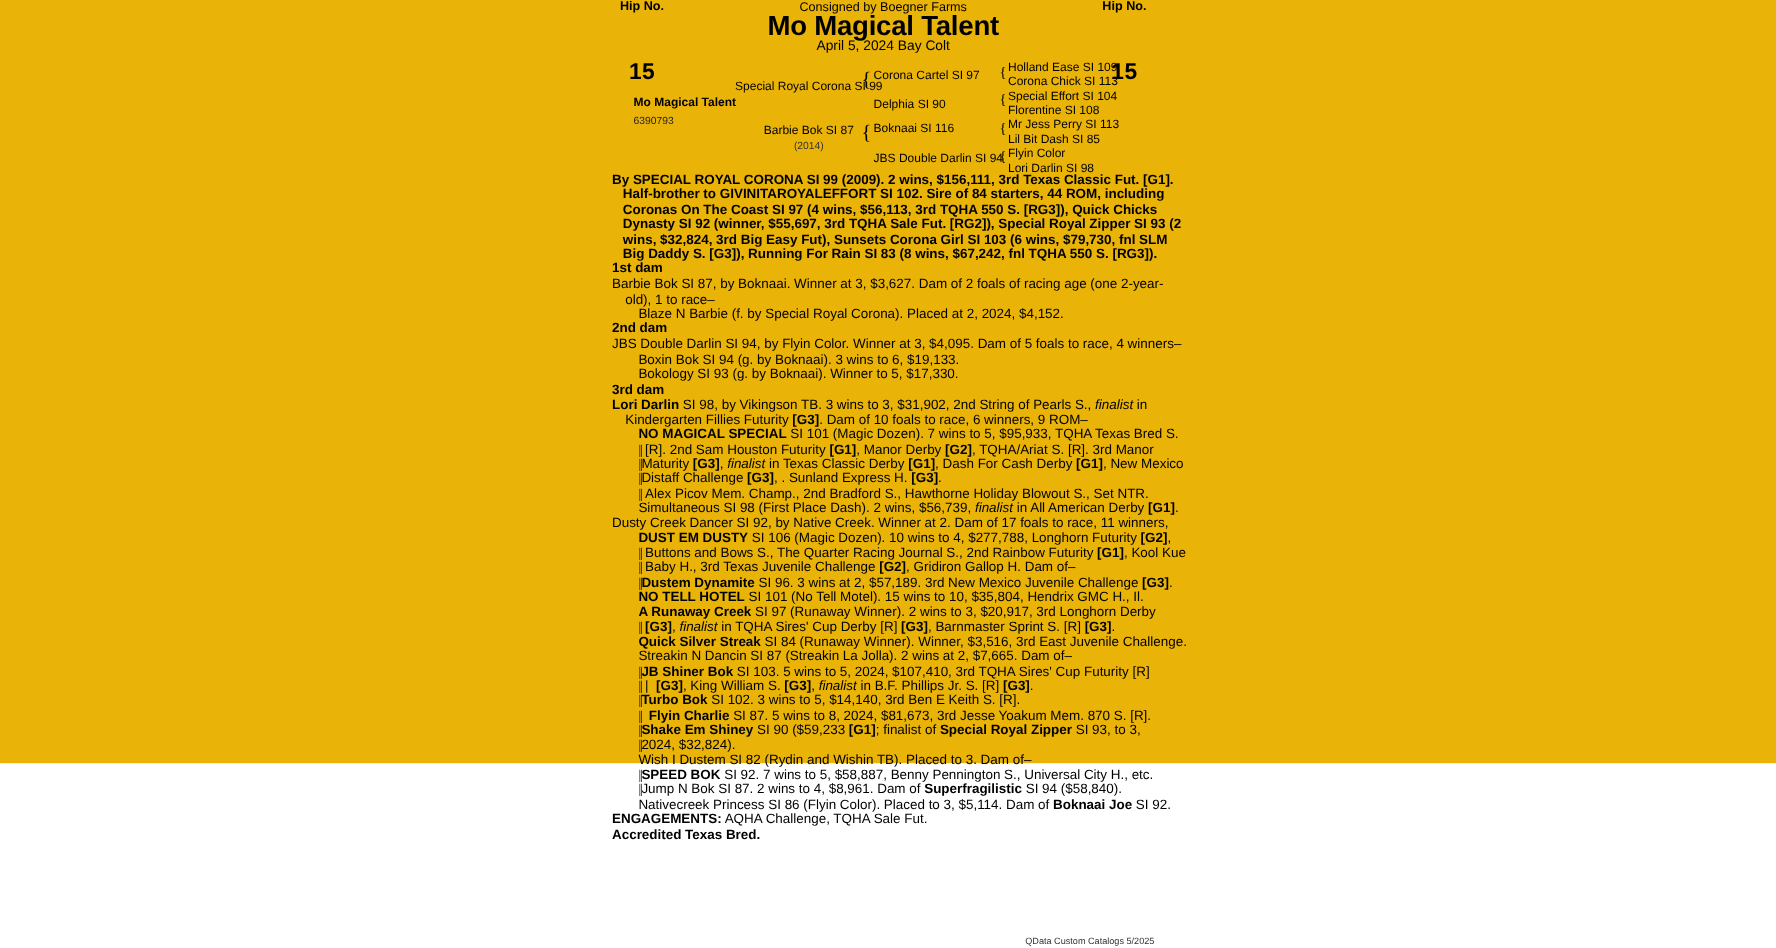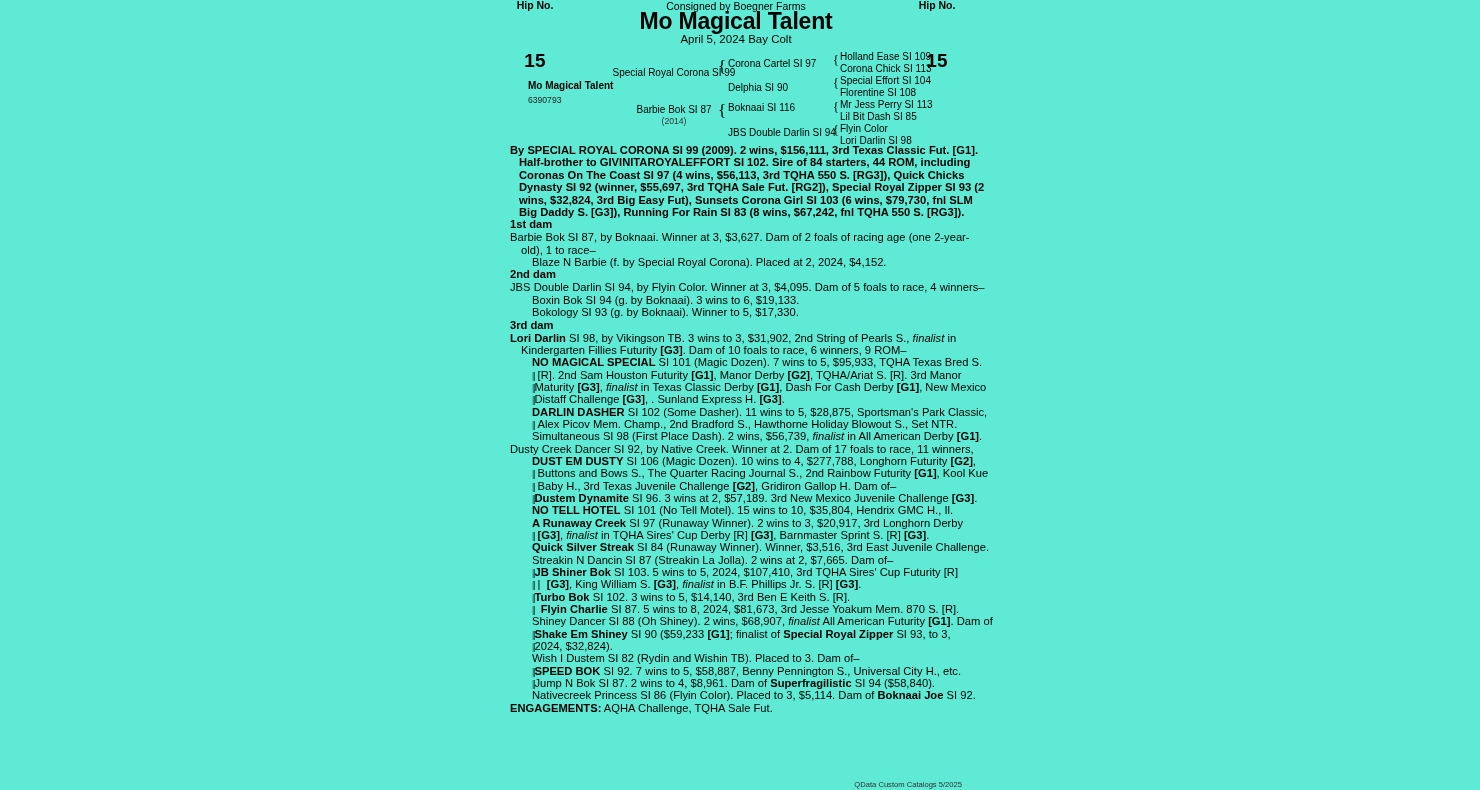--- a/index.html
+++ b/index.html
@@ -7,22 +7,22 @@
     margin: 0; padding: 0;
     width: 1480px; height: 790px;
     background: #ffffff;
     font-family: "Liberation Sans", sans-serif;
     color: #000000;
     overflow: hidden;
   }
   .page {
     position: relative;
     width: 1480px;
-    height: 790px;
-    background: #5eead4;
+    height: 636px;
+    background: #eab308;
   }
   .sheet {
     position: absolute;
     left: 510px;
     top: 0px;
     width: 452px;
     height: 790px;
   }
 
   
@@ -197,21 +197,20 @@
 
     <div class="damhdr">3rd dam</div>
     <span class="ln i0"><b>Lori Darlin</b><span> SI 98, by Vikingson TB. 3 wins to 3, $31,902, 2nd String of Pearls S., </span><i>finalist</i><span> in</span></span>
     <span class="ln i1"><span>Kindergarten Fillies Futurity </span><b>[G3]</b><span>. Dam of 10 foals to race, 6 winners, 9 ROM–</span></span>
 
     <span class="ln i2"><b class="caps">NO MAGICAL SPECIAL</b><span> SI 101 (Magic Dozen). 7 wins to 5, $95,933, TQHA Texas Bred S.</span></span>
     <span class="ln i2"><span class="bar">||</span><span> [R]. 2nd Sam Houston Futurity </span><b>[G1]</b><span>, Manor Derby </span><b>[G2]</b><span>, TQHA/Ariat S. [R]. 3rd Manor</span></span>
     <span class="ln i2"><span class="bar">||</span><span>Maturity </span><b>[G3]</b><span>, </span><i>finalist</i><span> in Texas Classic Derby </span><b>[G1]</b><span>, Dash For Cash Derby </span><b>[G1]</b><span>, New Mexico</span></span>
     <span class="ln i2"><span class="bar">||</span><span>Distaff Challenge </span><b>[G3]</b><span>, . Sunland Express H. </span><b>[G3]</b><span>.</span></span>
 
-    <span class="ln i2"><b class="caps">DARLIN DASHER</b><span> SI 102 (Some Dasher). 11 wins to 5, $28,875, Sportsman's Park Classic,</span></span>
     <span class="ln i2"><span class="bar">||</span>&nbsp;<span>Alex Picov Mem. Champ., 2nd Bradford S., Hawthorne Holiday Blowout S., Set NTR.</span></span>
 
     <span class="ln i2"><span>Simultaneous SI 98 (First Place Dash). 2 wins, $56,739, </span><i>finalist</i><span> in All American Derby </span><b>[G1]</b><span>.</span></span>
 
     <span class="ln i0">Dusty Creek Dancer SI 92, by Native Creek. Winner at 2. Dam of 17 foals to race, 11 winners,</span>
 
     <span class="ln i2"><b class="caps">DUST EM DUSTY</b><span> SI 106 (Magic Dozen). 10 wins to 4, $277,788, Longhorn Futurity </span><b>[G2]</b><span>,</span></span>
     <span class="ln i2"><span class="bar">||</span>&nbsp;<span>Buttons and Bows S., The Quarter Racing Journal S., 2nd Rainbow Futurity </span><b>[G1]</b><span>, Kool Kue</span></span>
     <span class="ln i2"><span class="bar">||</span>&nbsp;<span>Baby H., 3rd Texas Juvenile Challenge </span><b>[G2]</b><span>, Gridiron Gallop H. Dam of–</span></span>
     <span class="ln i2"><span class="bar">||</span><b>Dustem Dynamite</b><span> SI 96. 3 wins at 2, $57,189. 3rd New Mexico Juvenile Challenge </span><b>[G3]</b><span>.</span></span>
@@ -223,30 +222,30 @@
     <span class="ln i2"><span class="bar">||</span>&nbsp;<b>[G3]</b><span>, </span><i>finalist</i><span> in TQHA Sires' Cup Derby [R] </span><b>[G3]</b><span>, Barnmaster Sprint S. [R] </span><b>[G3]</b><span>.</span></span>
 
     <span class="ln i2"><b>Quick Silver Streak</b><span> SI 84 (Runaway Winner). Winner, $3,516, 3rd East Juvenile Challenge.</span></span>
 
     <span class="ln i2"><span>Streakin N Dancin SI 87 (Streakin La Jolla). 2 wins at 2, $7,665. Dam of–</span></span>
     <span class="ln i2"><span class="bar">||</span><b>JB Shiner Bok</b><span> SI 103. 5 wins to 5, 2024, $107,410, 3rd TQHA Sires' Cup Futurity [R]</span></span>
     <span class="ln i2"><span class="bar">||</span>&nbsp;|&nbsp; <b>[G3]</b><span>, King William S. </span><b>[G3]</b><span>, </span><i>finalist</i><span> in B.F. Phillips Jr. S. [R] </span><b>[G3]</b><span>.</span></span>
     <span class="ln i2"><span class="bar">||</span><b>Turbo Bok</b><span> SI 102. 3 wins to 5, $14,140, 3rd Ben E Keith S. [R].</span></span>
     <span class="ln i2"><span class="bar">||</span>&nbsp;&nbsp;<b>Flyin Charlie</b><span> SI 87. 5 wins to 8, 2024, $81,673, 3rd Jesse Yoakum Mem. 870 S. [R].</span></span>
 
-    <span class="ln i2"><span>Shiney Dancer SI 88 (Oh Shiney). 2 wins, $68,907, </span><i>finalist</i><span> All American Futurity </span><b>[G1]</b><span>. Dam of</span></span>
     <span class="ln i2"><span class="bar">||</span><b>Shake Em Shiney</b><span> SI 90 ($59,233 </span><b>[G1]</b><span>; finalist of </span><b>Special Royal Zipper</b><span> SI 93, to 3,</span></span>
     <span class="ln i2"><span class="bar">||</span><span>2024, $32,824).</span></span>
 
     <span class="ln i2"><span>Wish I Dustem SI 82 (Rydin and Wishin TB). Placed to 3. Dam of–</span></span>
     <span class="ln i2"><span class="bar">||</span><b class="caps">SPEED BOK</b><span> SI 92. 7 wins to 5, $58,887, Benny Pennington S., Universal City H., etc.</span></span>
     <span class="ln i2"><span class="bar">||</span><span>Jump N Bok SI 87. 2 wins to 4, $8,961. Dam of </span><b>Superfragilistic</b><span> SI 94 ($58,840).</span></span>
 
     <span class="ln i2"><span>Nativecreek Princess SI 86 (Flyin Color). Placed to 3, $5,114. Dam of </span><b>Boknaai Joe</b><span> SI 92.</span></span>
 
     <div class="engage"><b>ENGAGEMENTS:</b><span> AQHA Challenge, TQHA Sale Fut.</span></div>
+    <div class="accred">Accredited Texas Bred.</div>
 
   </div>
 
   <div class="footer">QData Custom Catalogs 5/2025</div>
 
  </div>
 </div>
 
 </body></html>

